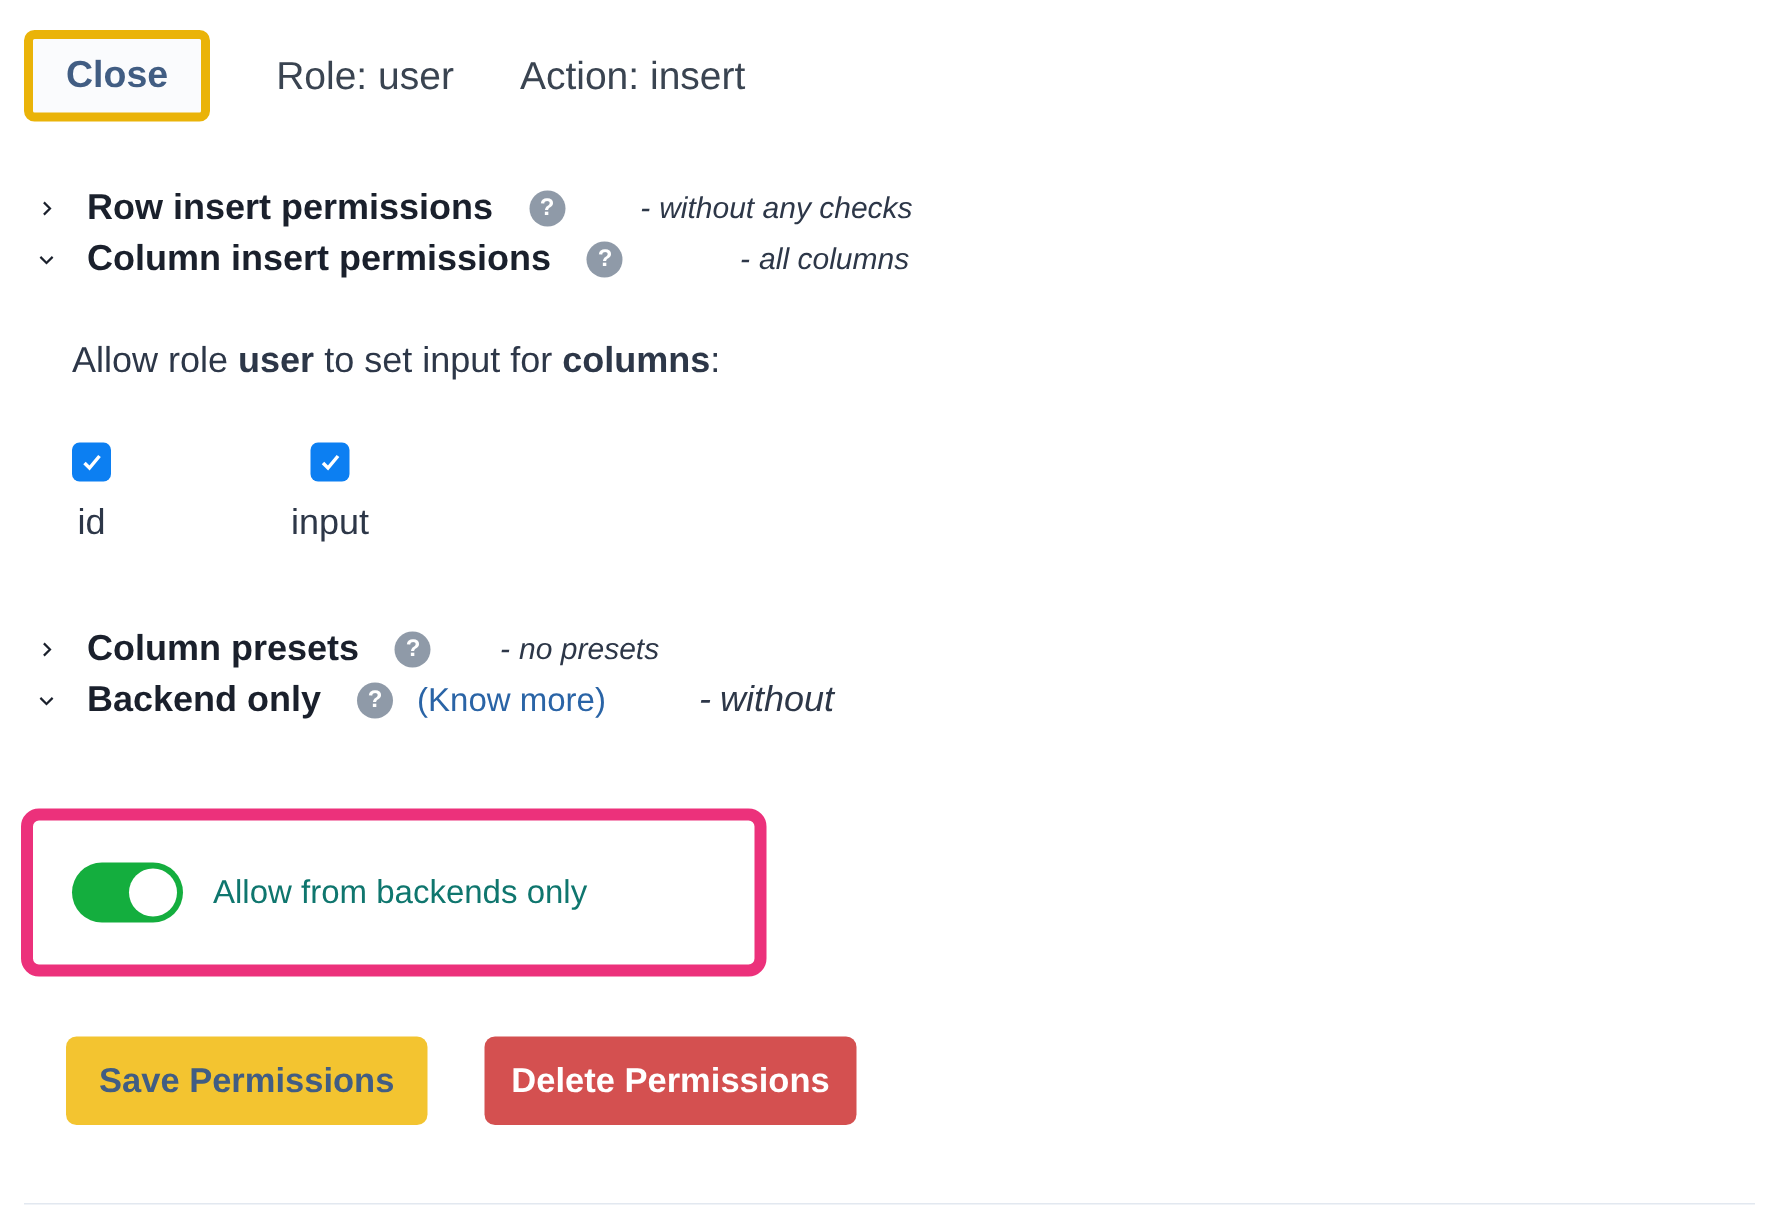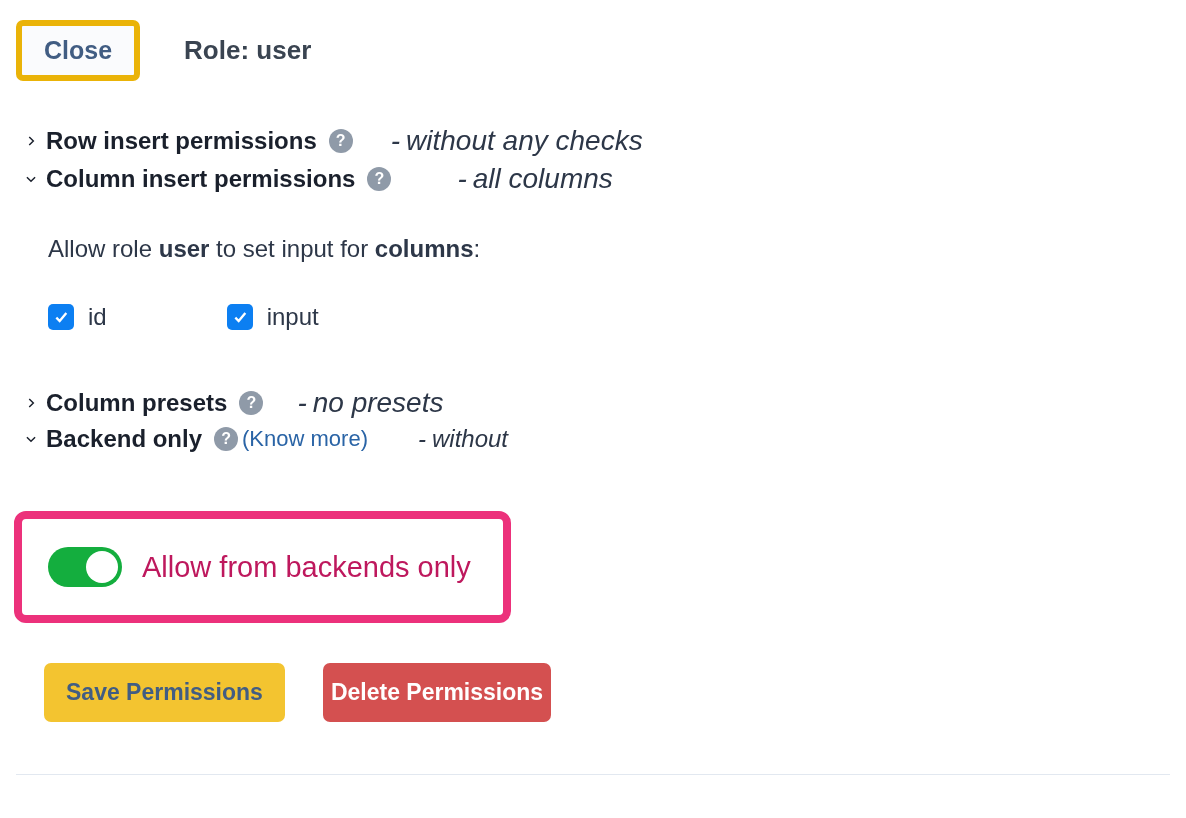--- a/index.html
+++ b/index.html
@@ -27,27 +27,27 @@
       color: #415d83;
       font-weight: 700;
       font-size: 25px;
       padding: 10px 22px;
       border-radius: 7px;
       cursor: pointer;
       font-family: inherit;
     }
     .header-info {
       font-size: 26px;
-      font-weight: 700;
+      font-weight: 400;
       color: #3a4451;
     }
     .section-row {
       display: flex;
       align-items: center;
-      gap: 4px;
+      gap: 16px;
       margin-bottom: 6px;
       padding-left: 4px;
     }
     .section-row.mb-large {
       margin-bottom: 36px;
     }
     .chev {
       width: 22px;
       height: 22px;
       display: flex;
@@ -77,21 +77,21 @@
       justify-content: center;
       color: #fff;
       font-weight: 700;
       font-size: 16px;
       flex-shrink: 0;
       margin-left: 8px;
     }
     .status-text {
       font-style: italic;
       color: #2d3748;
-      font-size: 28px;
+      font-size: 20px;
       margin-left: 34px;
     }
     .status-dash {
       color: #2d3748;
       margin-right: 6px;
     }
     .sub-content {
       padding-left: 32px;
       margin-top: 40px;
       margin-bottom: 56px;
@@ -121,20 +121,21 @@
     }
     .checkbox-row {
       display: flex;
       align-items: center;
       gap: 120px;
     }
     .checkbox-item {
       display: flex;
       align-items: center;
       gap: 14px;
+      flex-direction: column;
     }
     .cbox {
       width: 26px;
       height: 26px;
       border-radius: 5px;
       background: #0c7ff2;
       display: flex;
       align-items: center;
       justify-content: center;
       cursor: pointer;
@@ -179,22 +180,22 @@
     .toggle-knob {
       position: absolute;
       width: 32px;
       height: 32px;
       border-radius: 50%;
       background: #fff;
       top: 4px;
       right: 4px;
     }
     .toggle-label {
-      font-size: 29px;
-      color: #be185d;
+      font-size: 22px;
+      color: #0f766e;
     }
     .button-row {
       display: flex;
       gap: 38px;
       padding-left: 28px;
       margin-bottom: 52px;
     }
     .save-btn {
       background: #f3c430;
       color: #415d83;
@@ -205,21 +206,21 @@
       border-radius: 7px;
       cursor: pointer;
       font-family: inherit;
     }
     .delete-btn {
       background: #d45050;
       color: #fff;
       border: none;
       font-weight: 600;
       font-size: 23px;
-      padding: 16px 8px;
+      padding: 16px 18px;
       border-radius: 7px;
       cursor: pointer;
       font-family: inherit;
     }
     .divider {
       border: none;
       border-top: 1px solid #e2e8f0;
       margin-bottom: 44px;
     }
     .status-text-backend {
@@ -232,20 +233,23 @@
 </head>
 <body>
 
 
 
 
 <div class="header-row">
   <button class="close-btn">Close</button>
   <span class="header-info">
     <span>Role: </span><span>user</span>
+  </span>
+  <span class="header-info">
+    <span>Action: </span><span>insert</span>
   </span>
 </div>
 
 
 <div class="section-row">
   <span class="chev">
     <svg viewBox="0 0 24 24">
         <polyline points="9 5 16 12 9 19"></polyline>
       </svg>
   </span>

